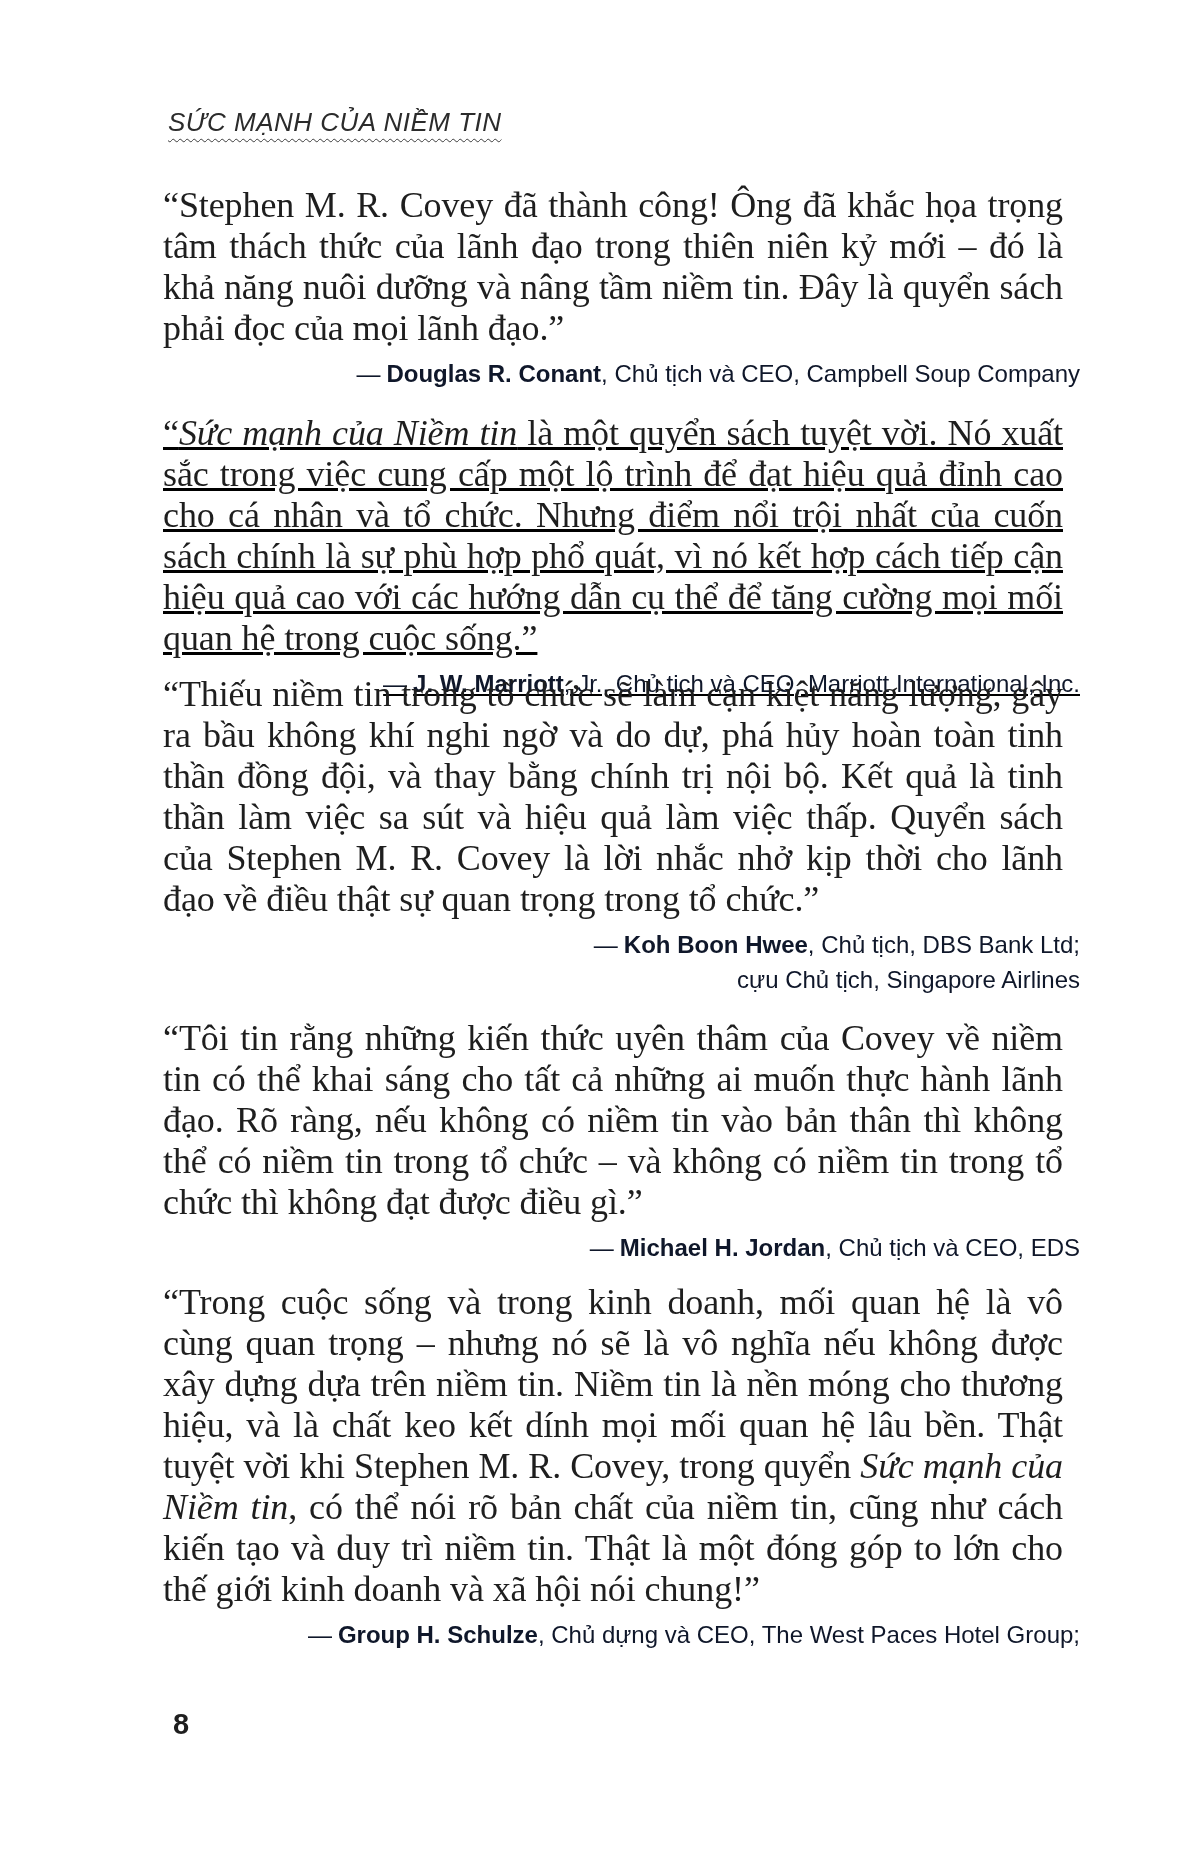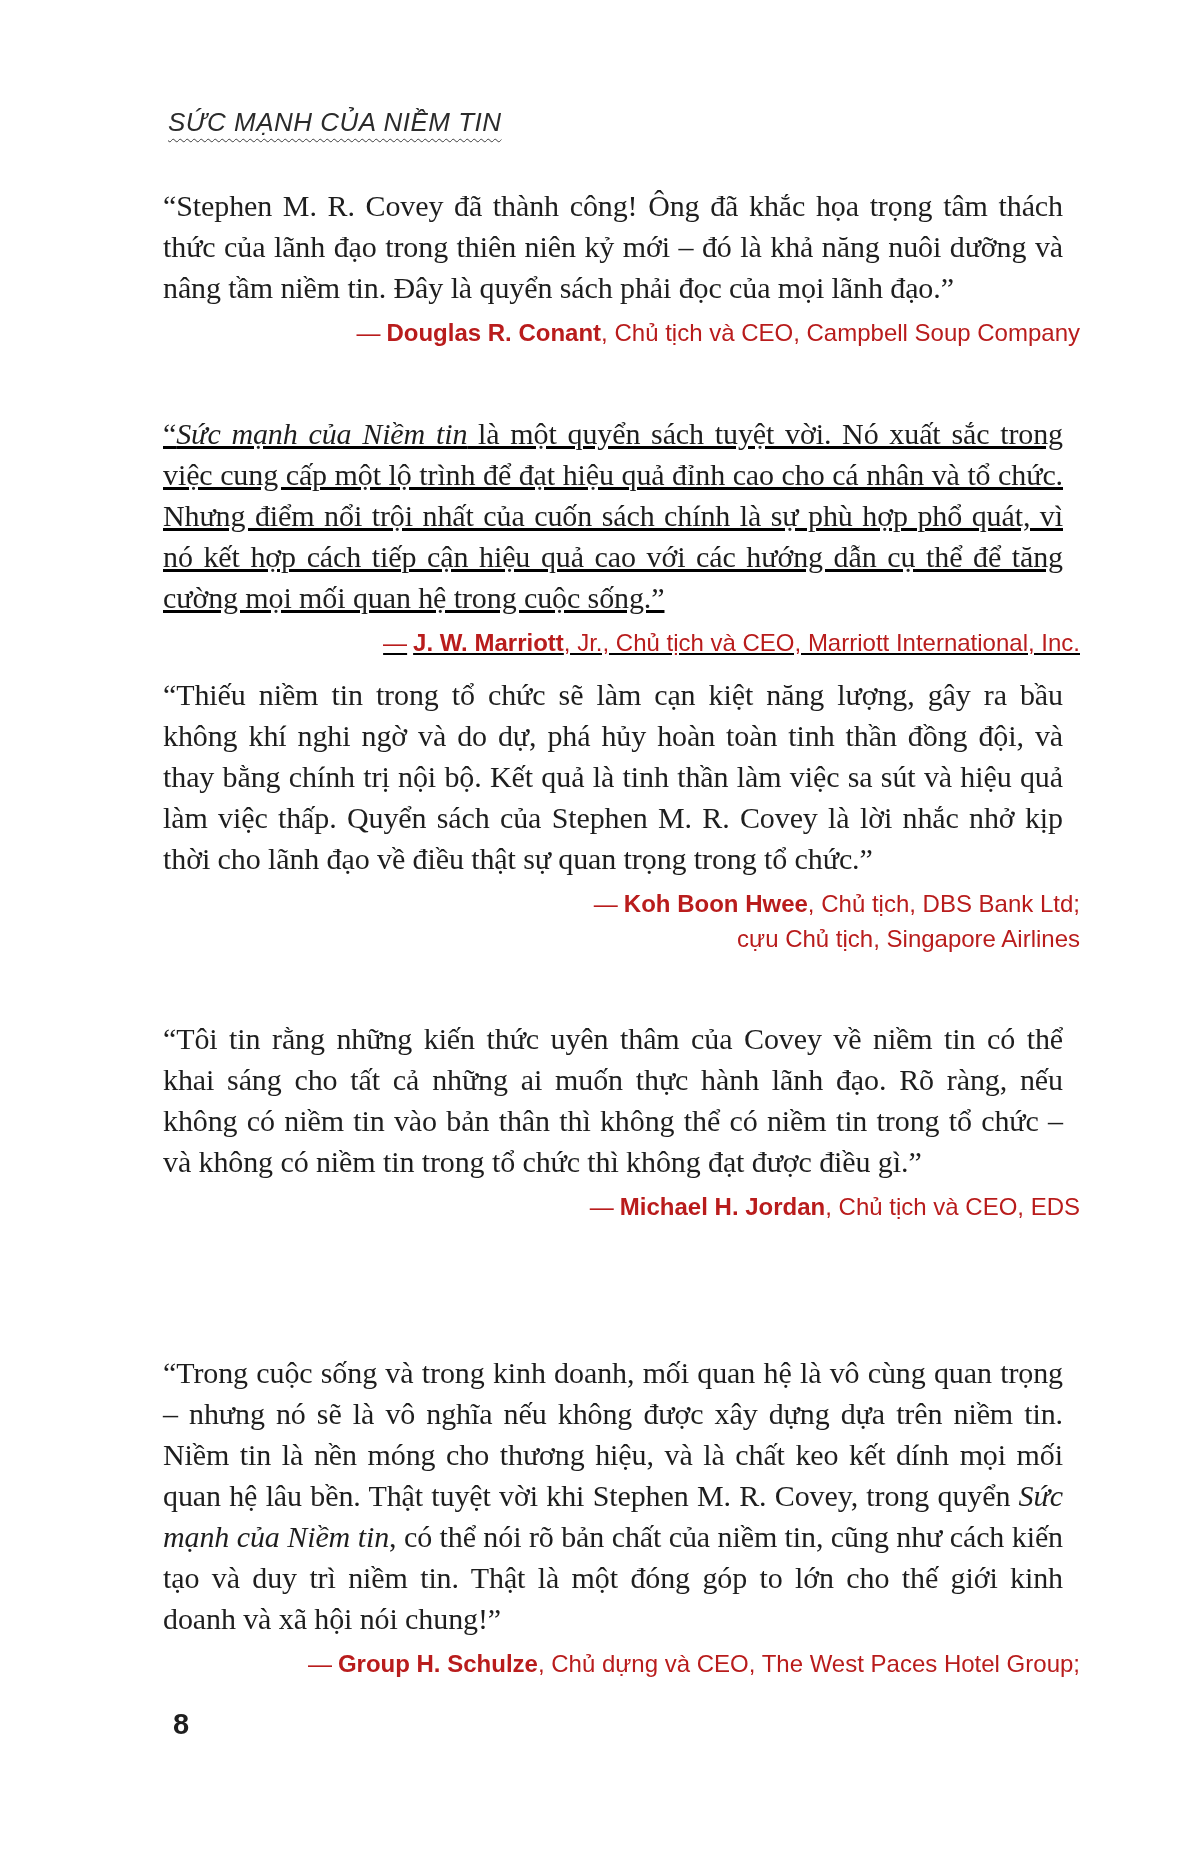--- a/index.html
+++ b/index.html
@@ -30,52 +30,52 @@
   }
   .block {
     position: absolute;
     left: 163px;
     width: 917px;
   }
   .quote {
     width: 900px;
     margin: 0;
     font-family: "Liberation Serif", serif;
-    font-size: 30px;
+    font-size: 36px;
     line-height: 41px;
     text-align: justify;
     color: #1e1e1e;
     letter-spacing: -0.1px;
   }
   .quote .it { font-style: italic; }
   .attr {
     margin: 7px 0 0 0;
     font-family: "Liberation Sans", sans-serif;
     font-size: 24px;
     line-height: 35px;
     text-align: right;
-    color: #b91c1c;
+    color: #0f172a;
   }
   .attr .name { font-weight: 700; }
   .attr .dash { margin-right: 6px; font-weight: 400; }
   .attr .line2:empty { display: none; }
   .page-number {
     position: absolute;
     left: 173px;
     top: 1708px;
     font-family: "Liberation Sans", sans-serif;
     font-weight: 700;
     font-size: 29px;
     color: #1e1e1e;
   }
   .b1 { top: 185px; }
   .b2 { top: 413px; text-decoration: underline; }
   .b3 { top: 674px; }
   .b4 { top: 1018px; }
-  .b5 { top: 1352px; }
+  .b5 { top: 1282px; }
 </style>
 </head>
 <body>
 
 <div class="page">
 
   <div class="header-title">SỨC MẠNH CỦA NIỀM TIN</div>
 
   <div class="block b1">
     <p class="quote"><span>“Stephen M. R. Covey đã thành công! Ông đã khắc họa trọng tâm thách thức của lãnh đạo trong thiên niên kỷ mới – đó là khả năng nuôi dưỡng và nâng tầm niềm tin. Đây là quyển sách phải đọc của mọi lãnh đạo.”</span></p>

